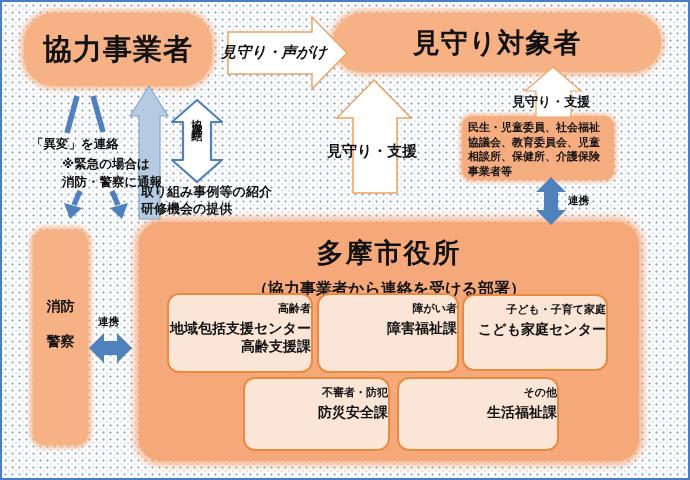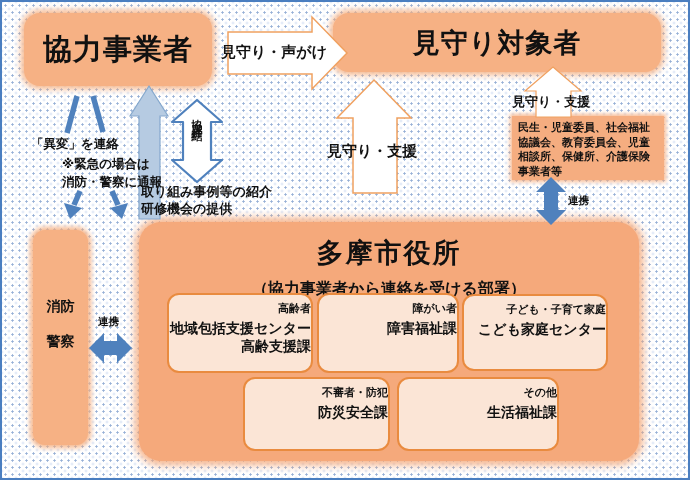--- a/index.html
+++ b/index.html
@@ -23,35 +23,35 @@
     position: absolute; inset: 0;
     border: 2px solid #4a7ec0;
     pointer-events: none;
     z-index: 10;
   }
 
   
   .obox {
     position: absolute;
     background: #f6b184;
-    border-radius: 16px;
+    border-radius: 30px;
     box-shadow: 0 0 6px 3px rgba(245,173,125,0.85);
     display: flex; align-items: center; justify-content: center;
     text-align: center;
     font-weight: bold;
     z-index: 1;
   }
   .cooperators { left: 24px; top: 13px; width: 188px; height: 73px; font-size: 29px; letter-spacing: 1px; }
   .targets     { left: 333px; top: 13px; width: 328px; height: 59px; font-size: 27px; letter-spacing: 1px; }
 
   .committees {
     position: absolute;
-    left: 512px; top: 116px; width: 152px; height: 64px;
+    left: 462px; top: 116px; width: 152px; height: 64px;
     background: #f5ad80;
-    border-radius: 0;
+    border-radius: 10px;
     box-shadow: 0 0 4px 2px rgba(245,173,125,0.8);
     font-size: 11px; font-weight: bold; line-height: 1.32;
     padding: 4px 6px;
     z-index: 1;
   }
 
   .cityhall {
     position: absolute;
     left: 139px; top: 222px; width: 500px; height: 239px;
     background: #f5a97b;
@@ -89,21 +89,21 @@
   .d1 { left: 167px; top: 293px; width: 146px; height: 80px; }
   .d2 { left: 317px; top: 293px; width: 142px; height: 80px; }
   .d3 { left: 462px; top: 294px; width: 146px; height: 77px; }
   .d4 { left: 243px; top: 377px; width: 147px; height: 74px; padding-left: 21px; }
   .d5 { left: 397px; top: 377px; width: 162px; height: 74px; }
 
   .overlay { position: absolute; left: 0; top: 0; z-index: 3; }
 
   .lbl { position: absolute; font-weight: bold; color: #111; z-index: 4; white-space: nowrap; }
   .pre { white-space: pre-line; }
-  .lbl-callout        { left: 221px; top: 43px;  font-size: 15px; }
+  .lbl-callout        { left: 221px; top: 43px;  font-size: 15px; font-style: italic; }
   .lbl-support-center { left: 327px; top: 142px; font-size: 15px; }
   .lbl-support-right  { left: 512px; top: 93px;  font-size: 13px; }
   .lbl-report         { left: 31px;  top: 136px; font-size: 12.5px; }
   .lbl-emergency      { left: 31px;  top: 156px; font-size: 12.5px; line-height: 1.4; margin-left: 31px; }
   .lbl-agreement      { left: 189px; top: 110px; font-size: 11px; writing-mode: vertical-rl; text-orientation: upright; letter-spacing: 4px; height: 66px; }
   .lbl-examples       { left: 141px; top: 184px; font-size: 13px; line-height: 1.28; }
   .lbl-renkei-left    { left: 98px;  top: 315px; font-size: 10.5px; }
   .lbl-renkei-right   { left: 568px; top: 194px; font-size: 10.5px; }
 </style>
 </head>

